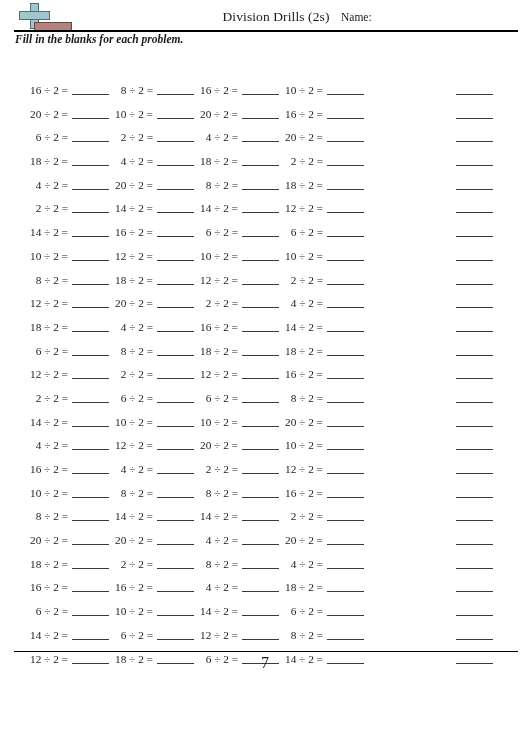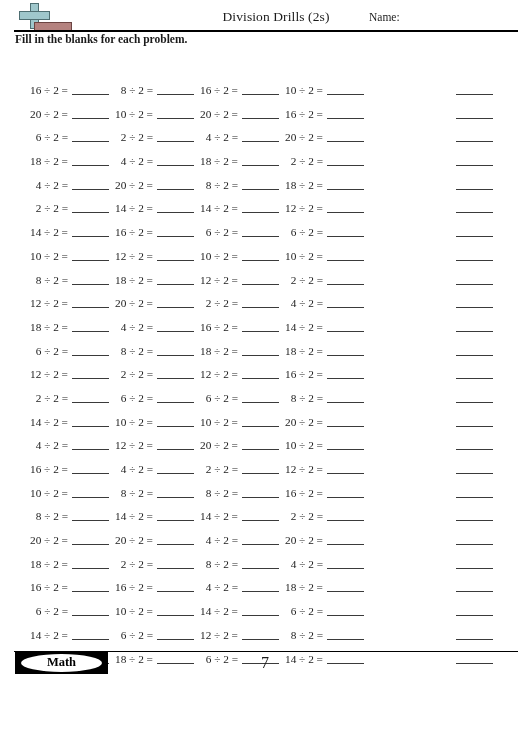--- a/index.html
+++ b/index.html
@@ -73,38 +73,38 @@
     font-size: 13.5px;
     letter-spacing: 0.1px;
     padding-left: 11px;
   }
 
   #name-label {
     position: absolute;
     left: 341px;
     top: 11px;
     font-size: 11.5px;
-    margin-left: 28px;
   }
 
   #header-rule {
     position: absolute;
     left: 14px;
     top: 30px;
     width: 504px;
     height: 2px;
     background: #000000;
   }
 
   #instruction {
     position: absolute;
     left: 15px;
     top: 33px;
     font-size: 11.5px;
     font-weight: bold;
+    font-style: italic;
   }
 
   
   #grid {
     position: absolute;
     left: 0;
     top: 47px;
     width: 530px;
     margin-top: 36px;
   }
@@ -706,19 +706,15 @@
         <span class="expr">14 ÷ 2 =</span>
         <span class="blank"></span>
       </div>
       <div class="ctail"></div>
     </div>
   </div>
 
 <div id="footer">
   <div id="footer-rule"></div>
 
-  <div id="math-badge">
-    <div class="ellipse"></div>
-    <div class="label">Math</div>
-  </div>
 
   <div id="page-number">7</div>
 </div>
 
 </body></html>

